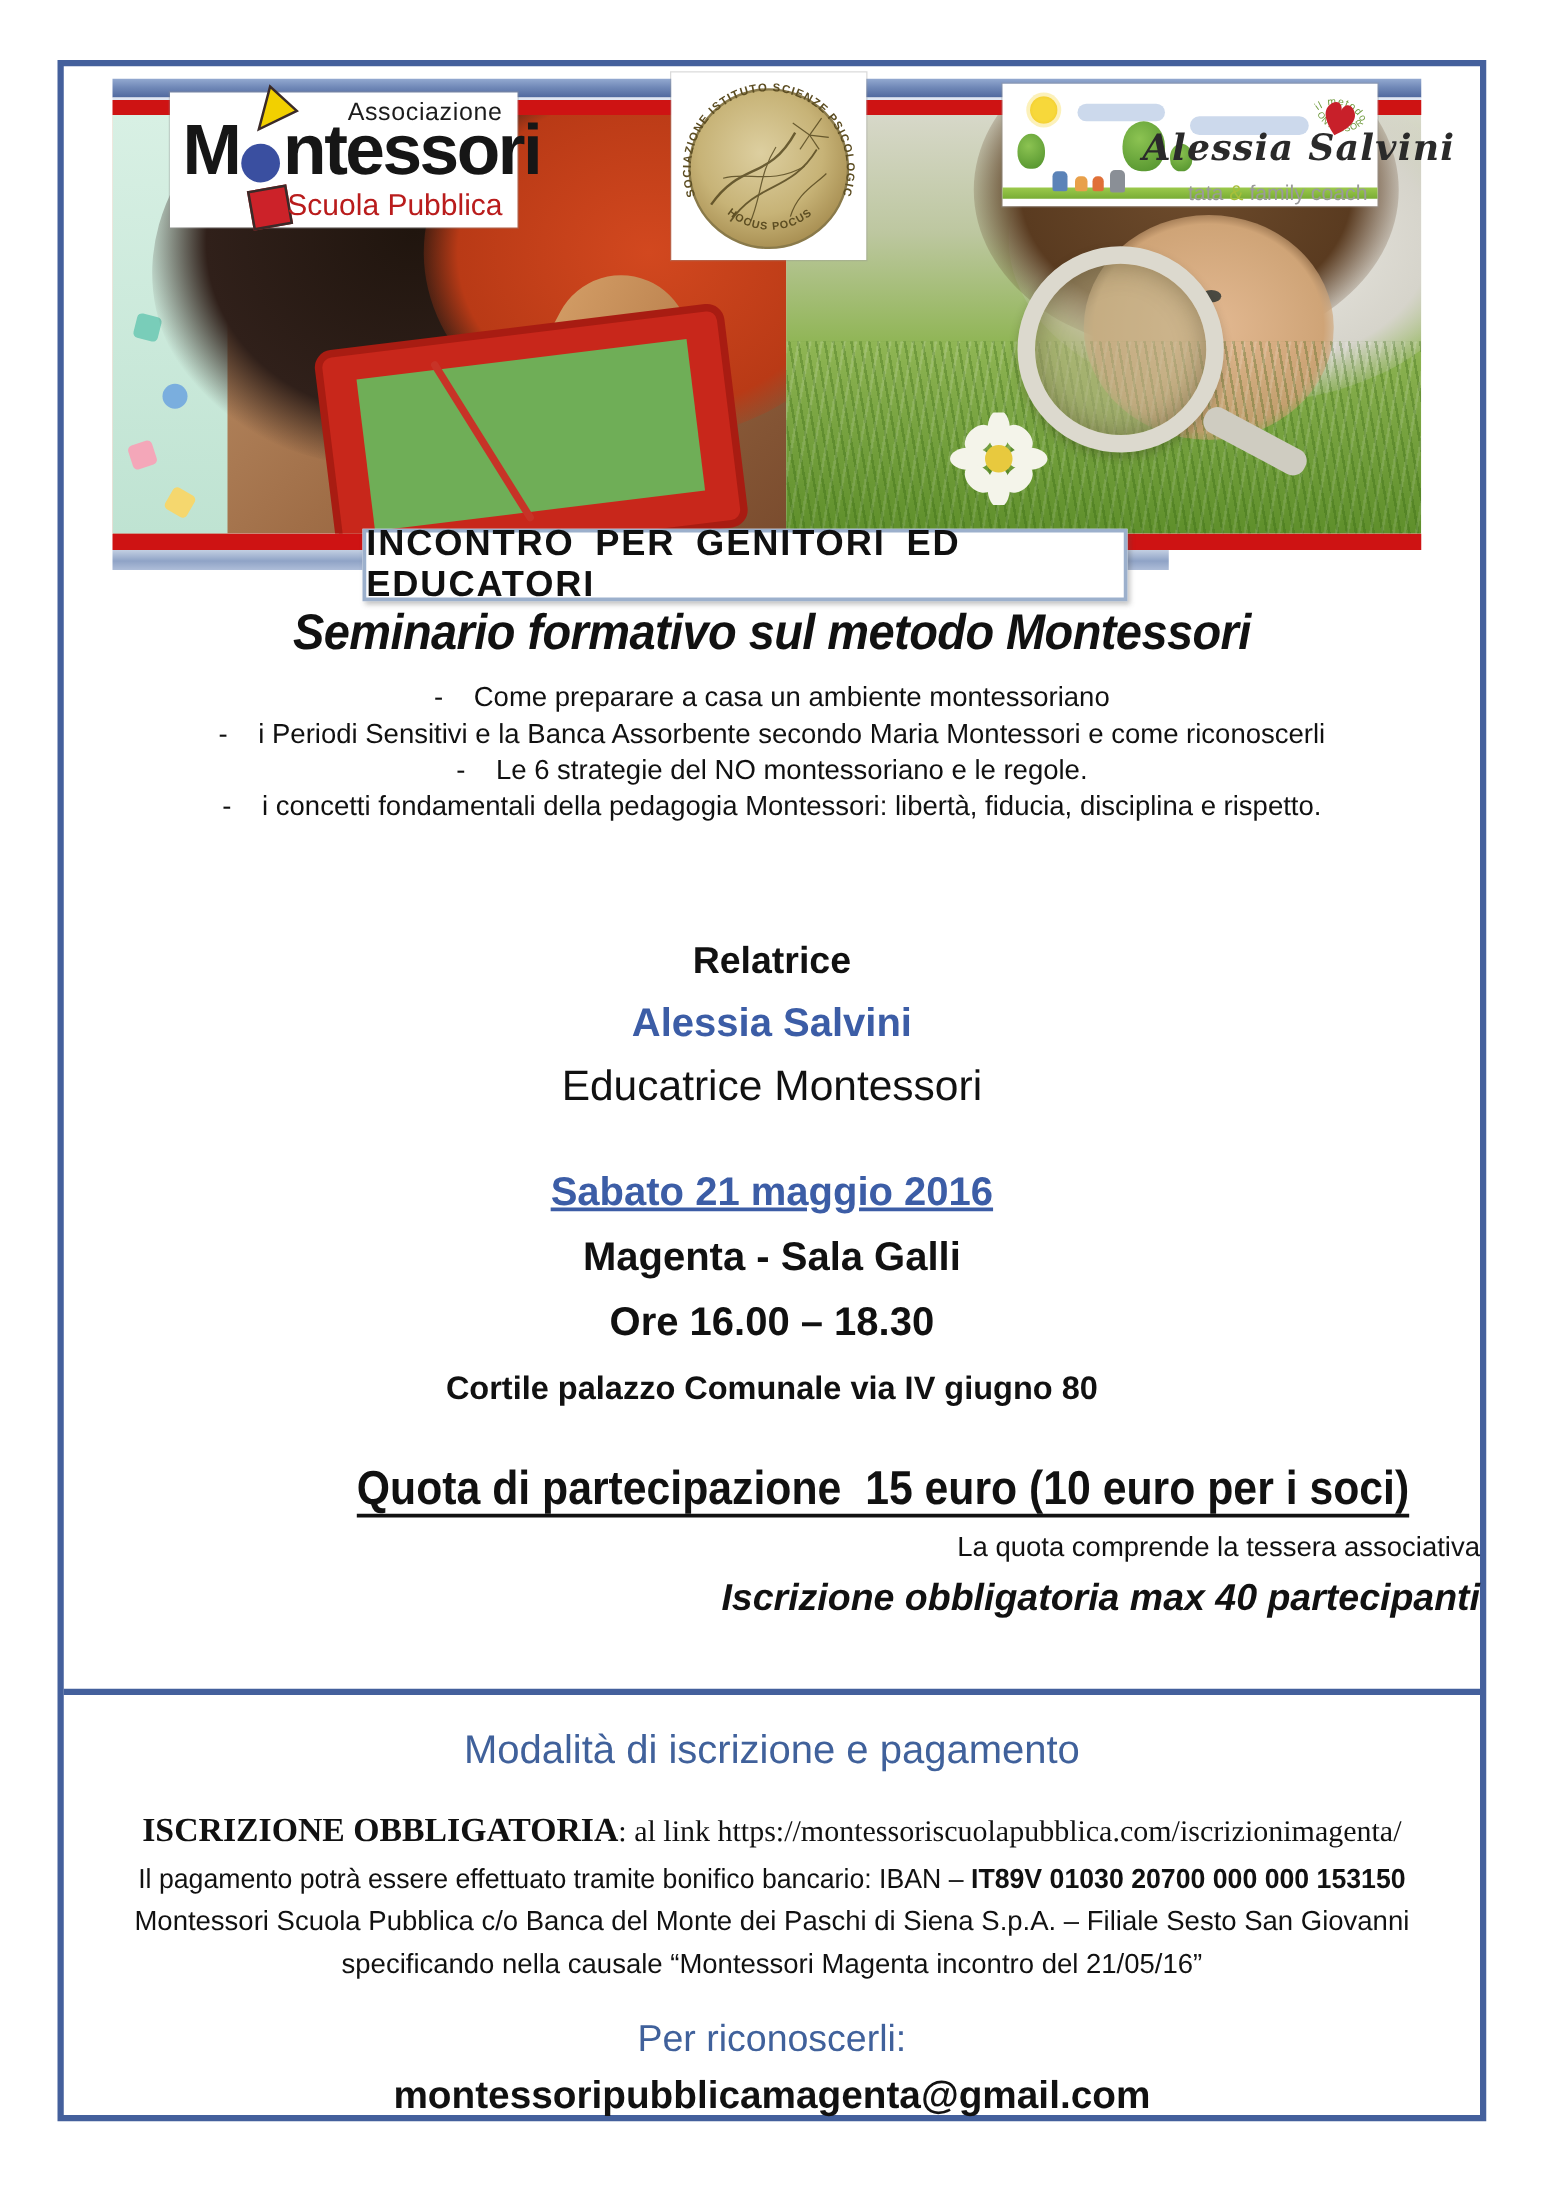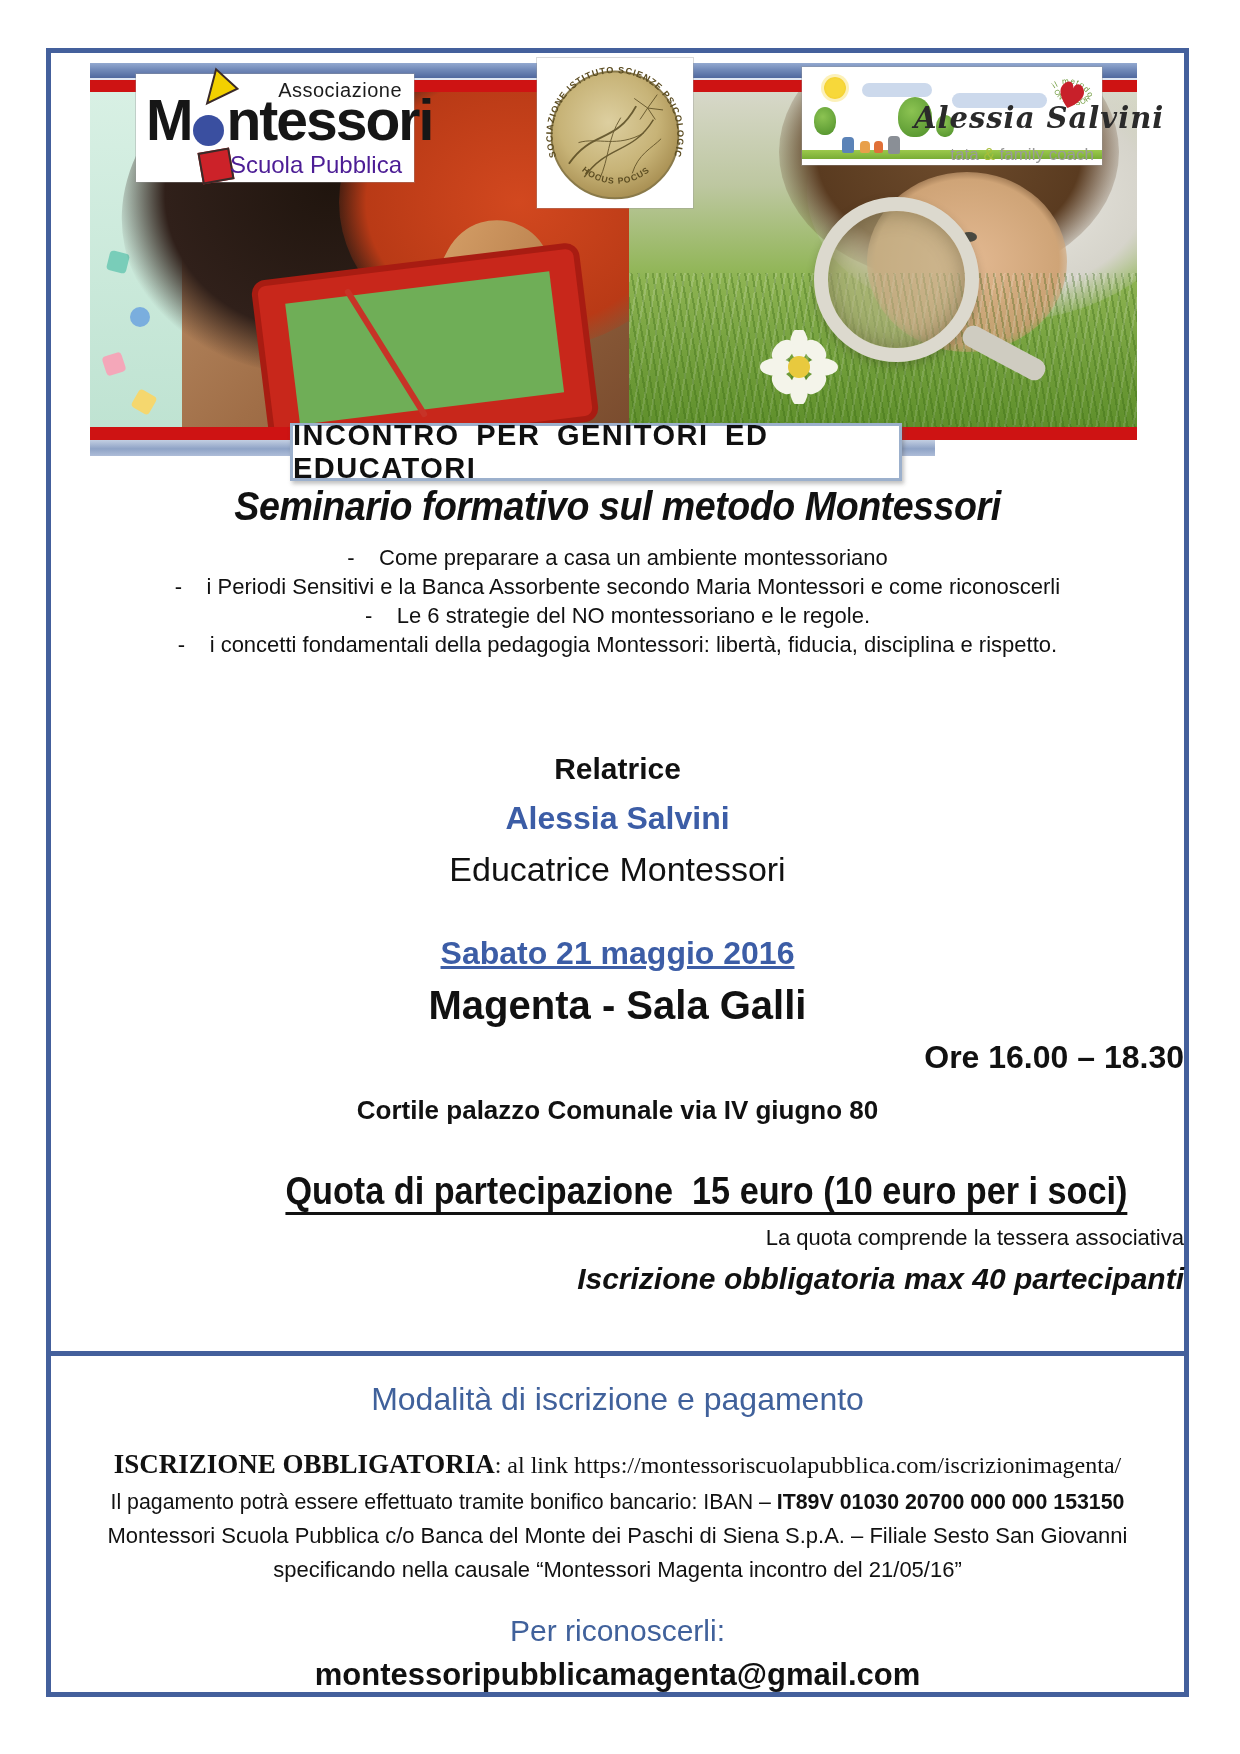--- a/index.html
+++ b/index.html
@@ -69,21 +69,21 @@
   .logo-box{position:absolute;background:#fff;z-index:3;box-shadow:0 0 0 1px rgba(150,150,150,.35);}
   .montessori-logo{left:46px;top:11px;width:278px;height:108px;}
   .ml-assoc{position:absolute;top:5px;right:12px;font-size:20px;color:#1c1c1c;letter-spacing:.5px;}
   .ml-big{position:absolute;left:10px;top:18px;font-size:57px;font-weight:700;letter-spacing:-2px;color:#161616;
           display:flex;align-items:flex-end;line-height:1;}
   .ml-o{display:inline-block;width:31px;height:31px;border-radius:50%;background:var(--logo_blue,#3a4fa0);
         margin:0 2px 3px 2px;}
   .ml-tri{position:absolute;left:62px;top:-8px;transform:rotate(-14deg);}
   .ml-sq{position:absolute;left:64px;top:76px;width:28px;height:28px;background:var(--logo_red,#cc2229);
          border:2px solid #3a2a28;transform:rotate(-10deg);}
-  .ml-scuola{position:absolute;right:12px;bottom:3px;font-size:24px;color:#4c1d95;}
+  .ml-scuola{position:absolute;right:12px;bottom:3px;font-size:24px;color:#b91c1c;}
   .isp-logo{left:447px;top:-5px;width:156px;height:150px;display:flex;align-items:center;justify-content:center;}
   .salvini-logo{left:712px;top:4px;width:300px;height:98px;}
   .sl-sun{position:absolute;left:22px;top:10px;width:22px;height:22px;border-radius:50%;
           background:radial-gradient(circle,#f7d83a 0 55%,#eec327 100%);
           box-shadow:0 0 0 3px rgba(247,216,58,.35);}
   .sl-cloud{position:absolute;background:#ccd9ec;border-radius:10px;}
   .sl-cloud.c1{left:60px;top:16px;width:70px;height:14px;}
   .sl-cloud.c2{left:150px;top:26px;width:95px;height:15px;}
   .sl-tree{position:absolute;border-radius:50% 50% 45% 45%;background:radial-gradient(circle at 40% 35%,#8cc352,#4e8f2a);}
   .sl-tree.t1{left:12px;top:40px;width:22px;height:28px;}
@@ -118,22 +118,22 @@
          transform:scaleX(.94);transform-origin:50% 50%;white-space:nowrap;}
   .bullets{margin-top:14px;font-size:22px;line-height:29px;}
   .bullet{white-space:pre-wrap;transform-origin:50% 50%;}
   .speaker{margin-top:92px;}
   .speaker-role{font-size:30px;font-weight:700;line-height:36px;}
   .speaker-name{margin-top:12px;font-size:32px;font-weight:700;line-height:38px;color:var(--accent_blue,#3c5da6);}
   .speaker-title{margin-top:12px;font-size:34px;line-height:40px;}
   .event{margin-top:44px;}
   .event div{font-weight:700;}
   .event-date{font-size:32px;line-height:40px;color:var(--accent_blue,#3c5da6);text-decoration:underline;}
-  .event-place{margin-top:12px;font-size:40px;line-height:40px;}
-  .event-time{margin-top:12px;font-size:32px;line-height:40px;text-align:right;}
+  .event-place{margin-top:12px;font-size:32px;line-height:40px;}
+  .event-time{margin-top:12px;font-size:32px;line-height:40px;}
   .event-address{margin-top:12px;font-size:26px;line-height:42px;}
   .fee{margin-top:36px;text-align:right;}
   .fee-line{font-size:38px;font-weight:700;line-height:48px;white-space:pre;
             text-decoration:underline;text-decoration-thickness:3px;text-underline-offset:8px;
             transform:scaleX(.9);transform-origin:50% 50%;}
   .fee-note{margin-top:10px;font-size:22px;line-height:26px;}
   .fee-reg{margin-top:10px;font-size:30px;font-weight:700;font-style:italic;line-height:36px;}
 
   
   .footer-heading{margin-top:24px;font-size:32px;line-height:38px;color:var(--heading_blue,#40619b);}

